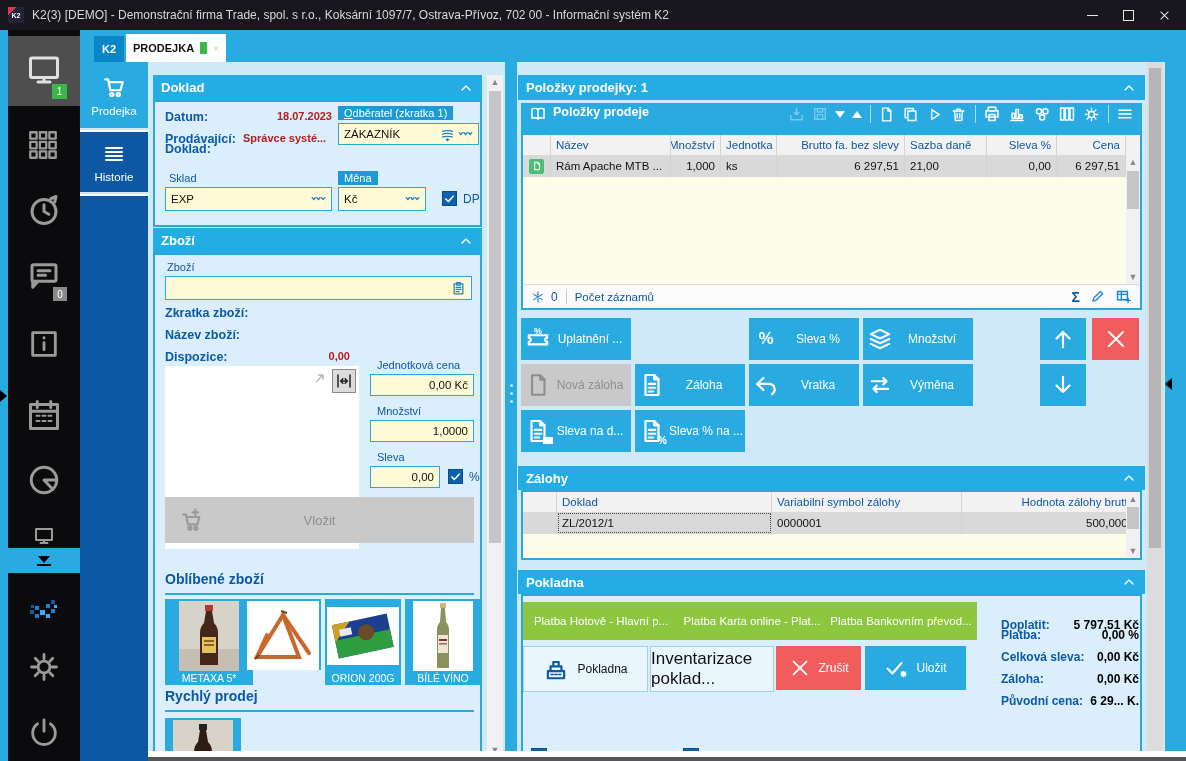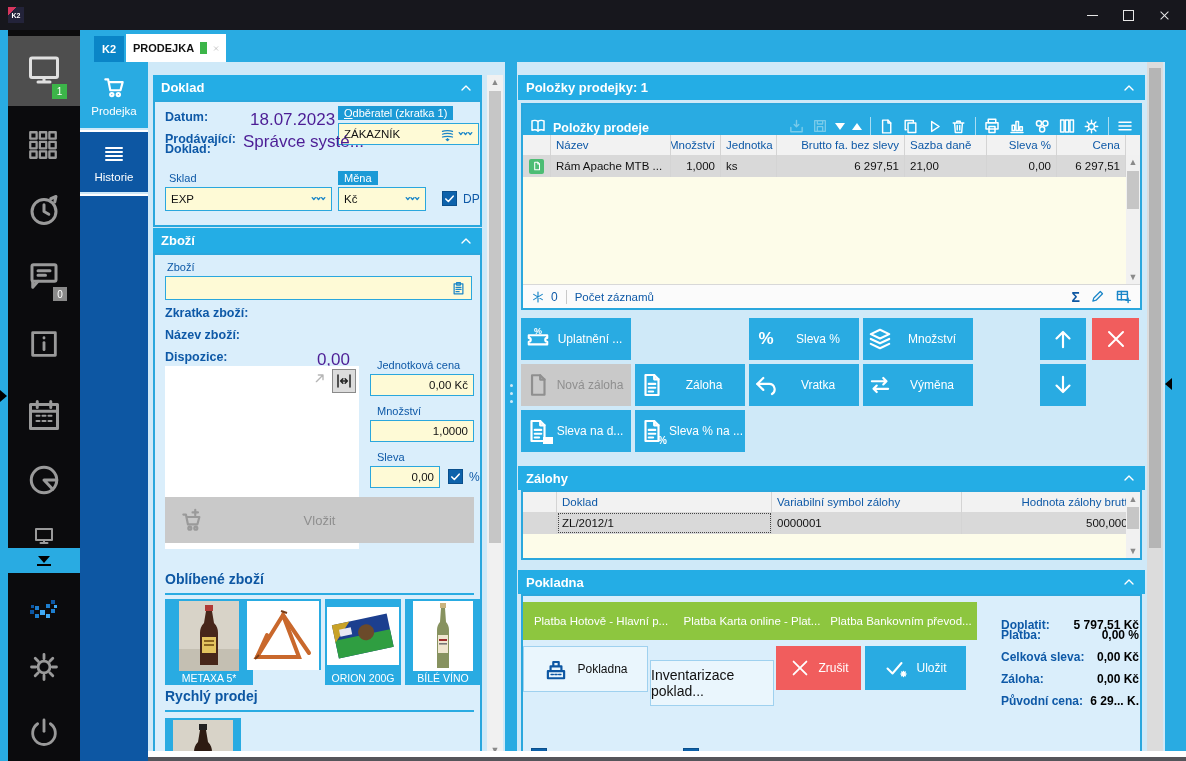--- a/index.html
+++ b/index.html
@@ -45,35 +45,35 @@
   .stab-h{left:80px;top:130px;width:68px;height:62px;background:#0d57a3;border-top:2px solid #fff}
   .stab-rest{left:80px;top:194px;width:68px;height:567px;background:#0d57a3;border-top:2px solid #fff}
 
   
   .content{left:148px;top:62px;width:1038px;height:695px;background:#cfe9f8;overflow:hidden}
   .panel{position:absolute;border:2px solid #2aa7dd;background:#daeefb;box-sizing:border-box;overflow:hidden}
   .phead{position:absolute;background:#24ade5;color:#fff;font-weight:bold;font-size:13px;display:flex;align-items:center;padding:0 8px;box-sizing:border-box}
   .chevr{margin-left:auto;color:#fff}
   .lab{color:#0e59a7;font-size:11px}
   .blab{color:#0e59a7;font-weight:bold;font-size:12.5px}
-  .bval{font-weight:normal;color:#4c1d95;font-size:17px}
+  .bval{font-weight:bold;color:#b91c1c;font-size:11px}
   .inp{background:#fefad6;border:1px solid #2aa7dd;display:flex;align-items:center;padding:0 5px;font-size:11.5px;box-sizing:border-box}
   .hl{background:#1b9ad6;color:#fff;font-size:11px;padding:1px 6px;display:inline-block}
   .hl-odb::first-letter{text-decoration:underline}
   .cb{width:15px;height:15px;background:#0d62ab;border:1px solid #0a4f8c;display:flex;align-items:center;justify-content:center}
   .tile{position:absolute;background:#29abe2;overflow:hidden}
   .tile .cap{position:absolute;bottom:1px;left:0;width:100%;text-align:center;color:#fff;font-size:10.5px;white-space:nowrap}
 
   
   .sbar{background:#f1f1f1}
   .sbar .ar{position:absolute;left:0;width:100%;height:14px;display:flex;align-items:center;justify-content:center;color:#8a8a8a;font-size:9px}
   .thumb{position:absolute;left:2px;width:12px;background:#c6c6c6}
 
   
-  .ttool{position:absolute;left:0;top:0;width:100%;height:30px;background:#29abe2;display:flex;align-items:flex-end;color:#fff;padding:0 6px;box-sizing:border-box}
+  .ttool{position:absolute;left:0;top:0;width:100%;height:30px;background:#29abe2;display:flex;align-items:flex-start;color:#fff;padding:0 6px;box-sizing:border-box}
   .ttool .title{font-weight:bold;font-size:12.5px;margin-left:6px}
   .tbi{color:#fff;margin-left:7px}
   .tbi.dim{color:#79cbea}
   .tsep{width:1px;height:18px;background:rgba(255,255,255,.6);margin-left:8px}
   .thr{position:absolute;left:0;top:30px;width:100%;height:20px;background:#f2f2f2;display:flex;font-size:11.5px;color:#0e59a7;align-items:center}
   .thr>div,.tdr>div{border-right:1px solid #d4d4d4;height:100%;display:flex;align-items:center;padding:0 5px;box-sizing:border-box;overflow:hidden;white-space:nowrap}
   .tdr{position:absolute;left:0;top:50px;width:100%;height:22px;background:#d9d9d9;display:flex;font-size:11.5px;align-items:center}
   .num{justify-content:flex-end}
   .tbody{position:absolute;left:0;top:72px;width:100%;background:#fdfce9}
   .tfoot{position:absolute;left:0;bottom:0;width:100%;height:24px;background:#fbfbfb;border-top:1px solid #d8d8d8;display:flex;align-items:center;padding:0 8px;box-sizing:border-box;color:#0e59a7}
@@ -304,20 +304,21 @@
         </g>
       </symbol>
     <symbol id="i-chevsm" viewBox="0 0 24 24">
         <path d="M5 9l7 7 7-7" stroke-width="3"></path>
       </symbol>
   </defs>
 </svg>
 
 <div class="abs titlebar">
   <div class="k2logo">K2</div>
+  <div class="wtitle">K2(3) [DEMO] - Demonstrační firma Trade, spol. s r.o., Koksární 1097/7, Ostrava-Přívoz, 702 00 - Informační systém K2</div>
 </div>
 <div class="wbtns">
   <div class="wbtn">
       <div class="mingl"></div>
     </div>
   <div class="wbtn">
       <div class="maxgl"></div>
     </div>
   <div class="wbtn">
       <div class="xgl"></div>
@@ -808,21 +809,21 @@
     <div class="gbtn" style="left:0;top:6px;width:148px">Platba Hotově - Hlavní p...</div>
     <div class="gbtn" style="left:152px;top:6px;width:146px">Platba Karta online - Plat...</div>
     <div class="gbtn" style="left:302px;top:6px;width:144px">Platba Bankovním převod...</div>
 
     <div class="lbtn" style="left:0;top:50px;width:123px">
       <svg class="ic" width="26" height="26" style="color:#0d57a3">
           <use href="#i-register"></use>
         </svg>
       <span>Pokladna</span>
     </div>
-    <div class="lbtn" style="left:127px;top:64px;width:122px;font-size: 14px">
+    <div class="lbtn" style="left:127px;top:50px;width:122px;font-size: 17px">
       <span>Inventarizace poklad...</span>
     </div>
     <div class="lbtn" style="left:253px;top:50px;width:85px;background:#f15d5d;border:none;color:#fff">
       <svg class="ic" width="22" height="22">
           <use href="#i-x"></use>
         </svg>
       <span>Zrušit</span>
     </div>
     <div class="lbtn" style="left:342px;top:50px;width:101px;background:#29abe2;border:none;color:#fff">
       <svg class="ic" width="24" height="24">

